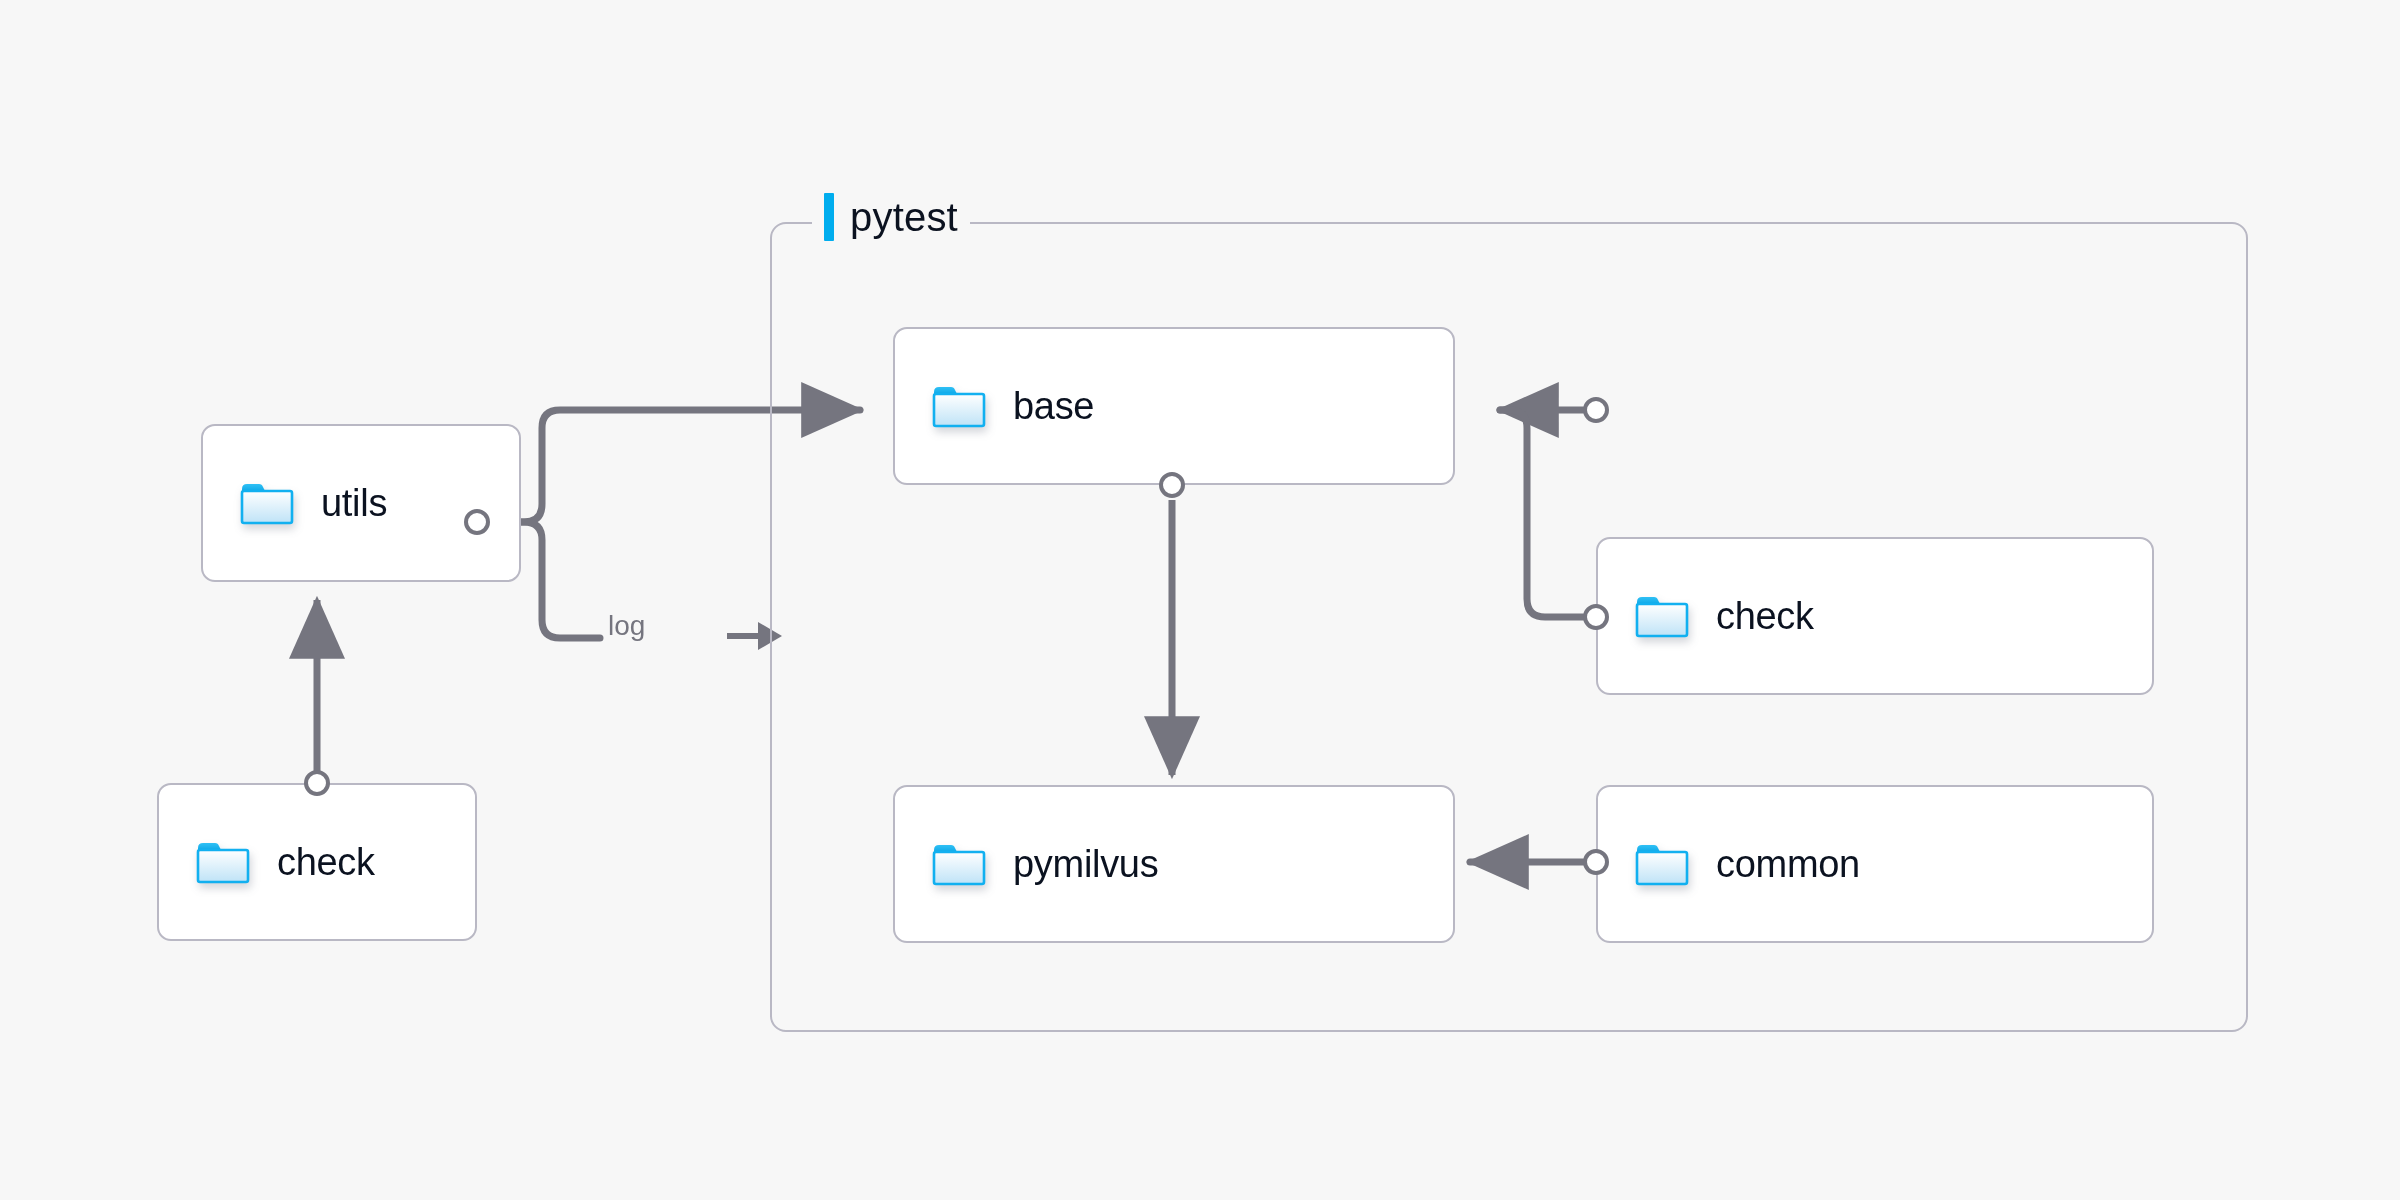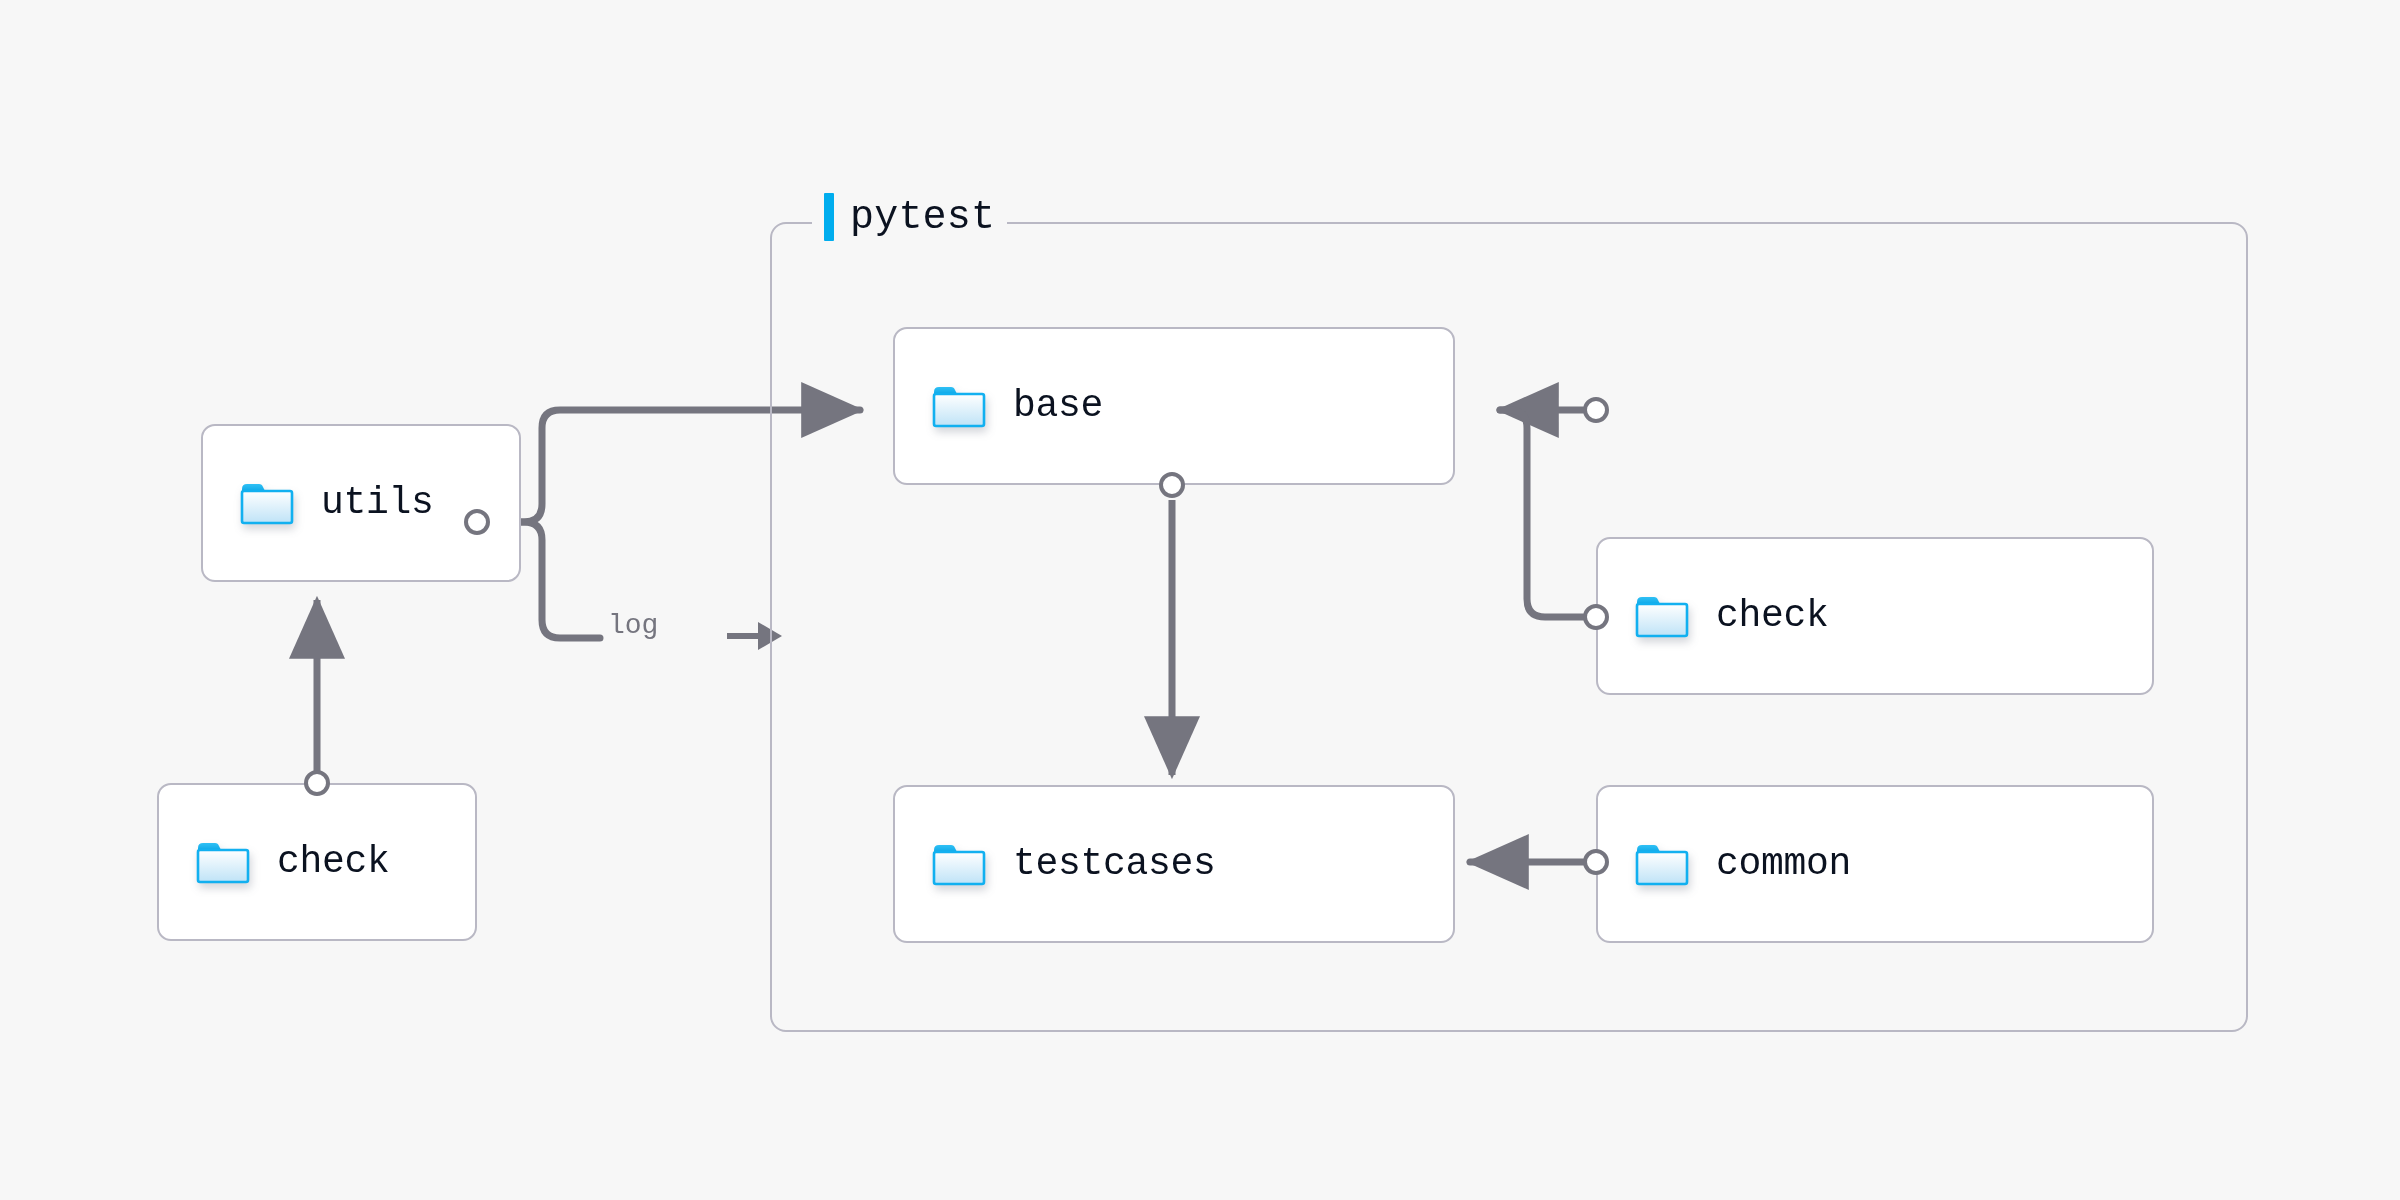--- a/index.html
+++ b/index.html
@@ -5,21 +5,21 @@
   html, body {
     margin: 0;
     padding: 0;
     background: #f7f7f7;
   }
   #canvas {
     position: relative;
     width: 2392px;
     height: 1200px;
     background: #f7f7f7;
-    font-family: Liberation Mono, monospace;
+    font-family: Liberation Sans, sans-serif;
     overflow: hidden;
   }
   #wires {
     position: absolute;
     left: 0; top: 0;
     width: 2400px;
     height: 1200px;
     pointer-events: none;
   }
   
@@ -183,21 +183,21 @@
     </div>
   </div>
   <div class="port" style="left:1159px; top:472px;"></div>
 
   <div class="node" style="left:893px; top:785px; width:562px; height:158px;">
     <div class="node-inner">
       <svg class="folder-icon" viewBox="0 0 56 46">
         <path d="M3 9 q0-5 5-5 h12 q3 0 4 3 l2 4 h-23 z" fill="url(#folderTab)"></path>
         <rect x="3" y="11" width="50" height="32" rx="2" fill="url(#folderFill)" stroke="#12b0f0" stroke-width="2.6"></rect>
       </svg>
-      <span class="node-label">testcases</span>
+      <span class="node-label">pymilvus</span>
     </div>
   </div>
 
   <div class="port" style="left:1583px; top:397px;"></div>
 
   <div class="node" style="left:1596px; top:537px; width:558px; height:158px;">
     <div class="node-inner">
       <svg class="folder-icon" viewBox="0 0 56 46">
         <path d="M3 9 q0-5 5-5 h12 q3 0 4 3 l2 4 h-23 z" fill="url(#folderTab)"></path>
         <rect x="3" y="11" width="50" height="32" rx="2" fill="url(#folderFill)" stroke="#12b0f0" stroke-width="2.6"></rect>

